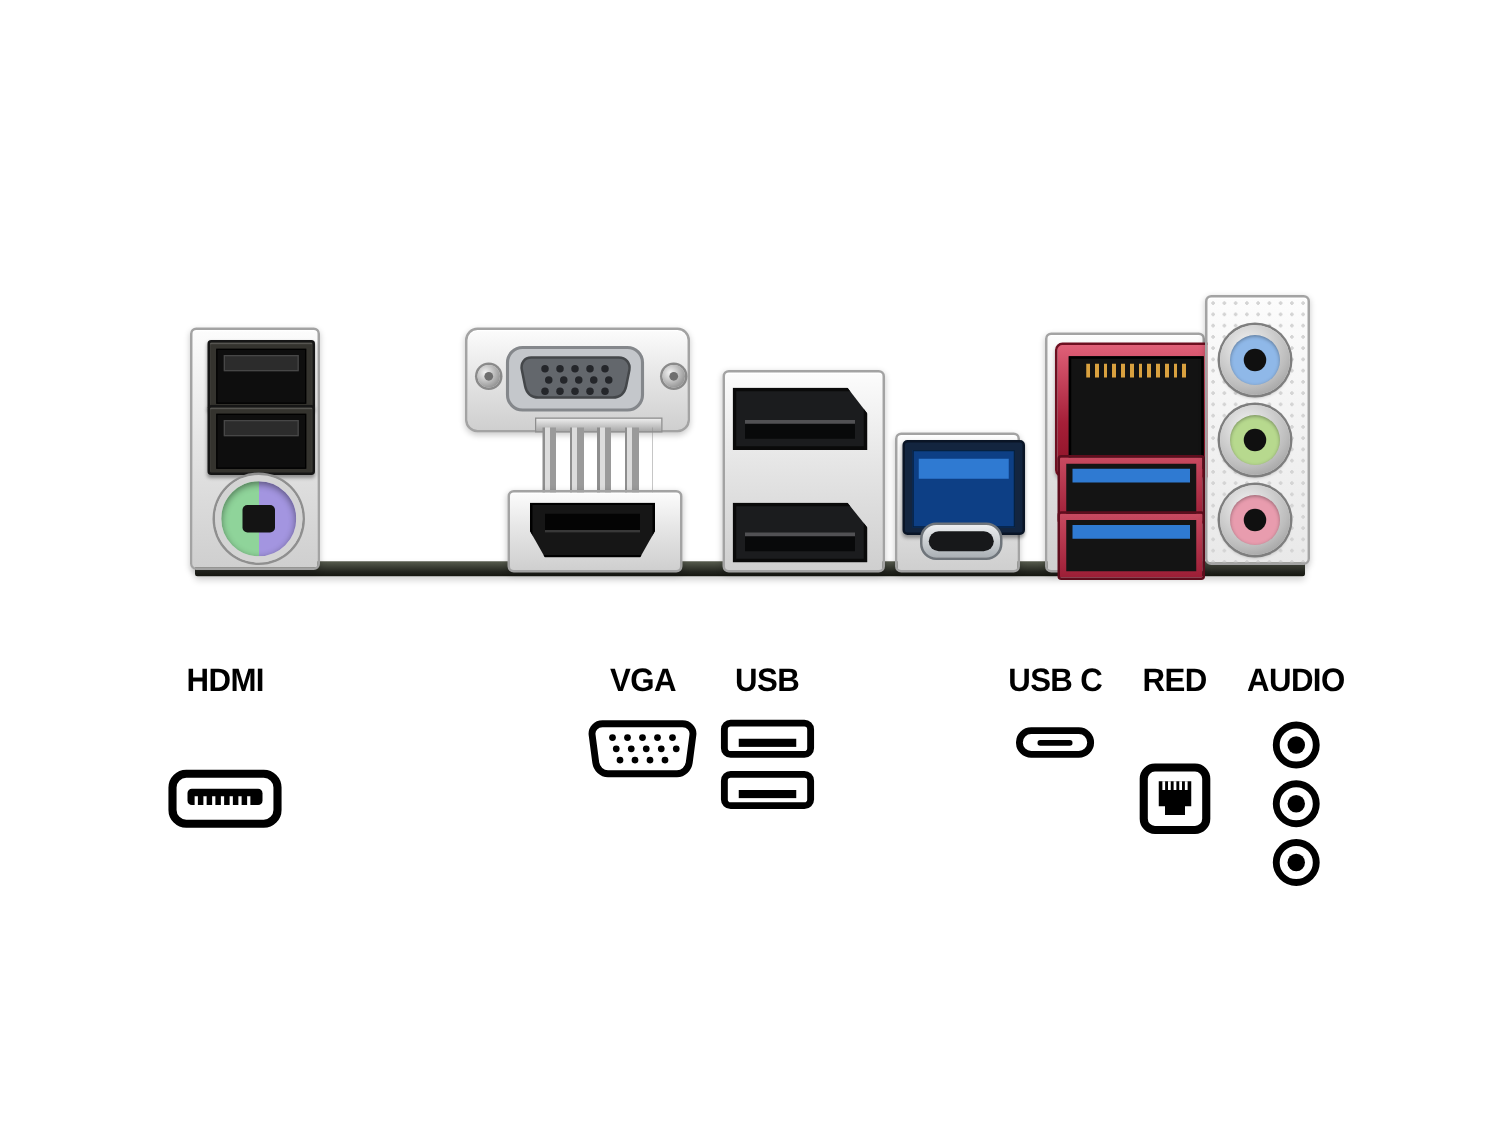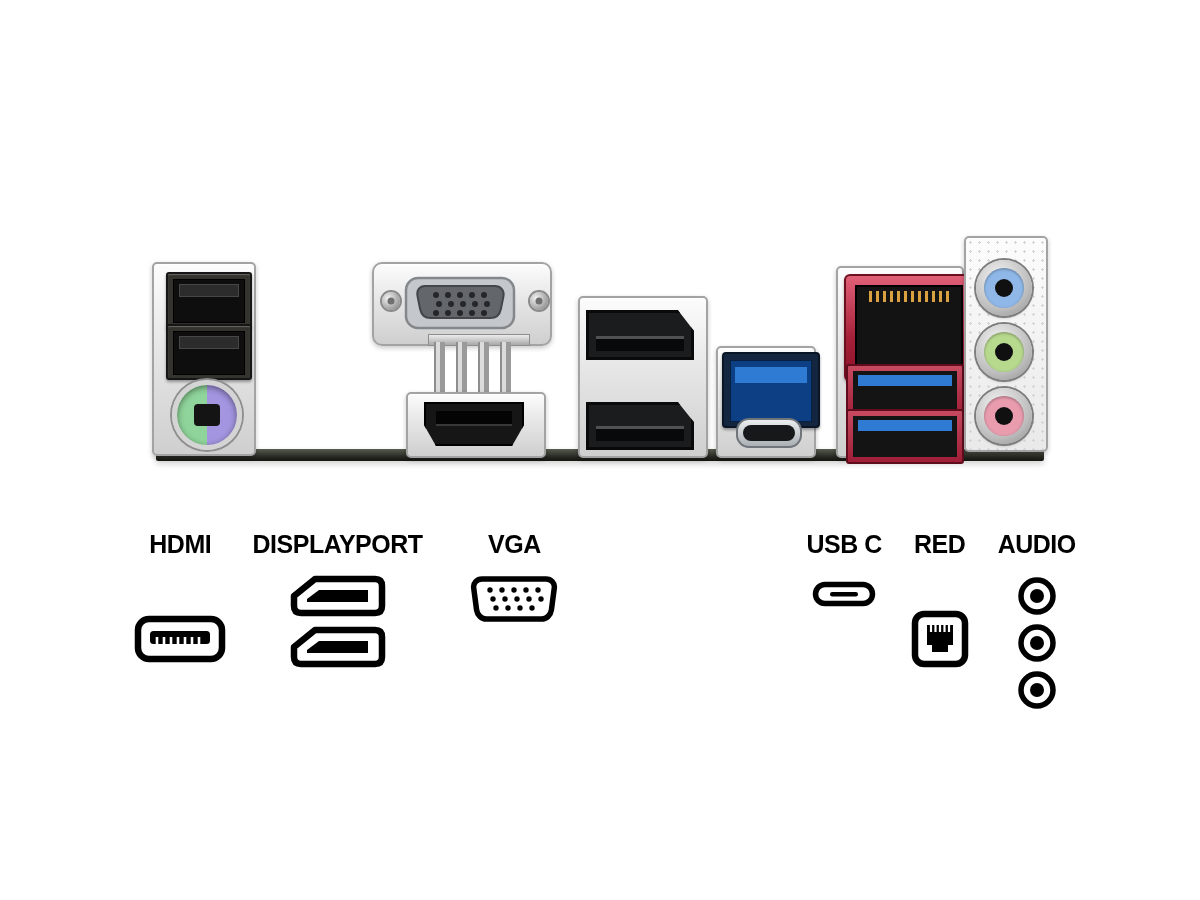--- a/index.html
+++ b/index.html
@@ -189,31 +189,20 @@
           <line x1="30" y1="22" x2="30" y2="29"></line>
         <line x1="37" y1="22" x2="37" y2="29"></line>
           <line x1="44" y1="22" x2="44" y2="29"></line>
         <line x1="51" y1="22" x2="51" y2="29"></line>
           <line x1="58" y1="22" x2="58" y2="29"></line>
         <line x1="65" y1="22" x2="65" y2="29"></line>
       </g>
     </svg>
   </div>
 
-  <div class="legend-col" style="left:256px;width:164px;">
-    <div class="legend-label">DISPLAYPORT</div>
-    <svg width="96" height="42" viewBox="0 0 96 42">
-      <path d="M25 4 H 85 Q 92 4 92 11 V 31 Q 92 38 85 38 H 11 Q 4 38 4 31 V 21 Z" fill="#fff" stroke="#000" stroke-width="6.5" stroke-linejoin="round"></path>
-      <path d="M29 15 H 78 V 27 H 17 V 24 Z" fill="#000"></path>
-    </svg>
-    <svg class="gap9" width="96" height="42" viewBox="0 0 96 42">
-      <path d="M25 4 H 85 Q 92 4 92 11 V 31 Q 92 38 85 38 H 11 Q 4 38 4 31 V 21 Z" fill="#fff" stroke="#000" stroke-width="6.5" stroke-linejoin="round"></path>
-      <path d="M29 15 H 78 V 27 H 17 V 24 Z" fill="#000"></path>
-    </svg>
-  </div>
 
   <div class="legend-col" style="left:454px;width:120px;">
     <div class="legend-label">VGA</div>
     <svg width="88" height="48" viewBox="0 0 88 48">
       <path d="M12 4 H 76 C 81 4 85 8 84.3 13 L 81.4 35 C 80.7 40 76.6 44 71.6 44 H 16.4 C 11.4 44 7.3 40 6.6 35 L 3.7 13 C 3 8 7 4 12 4 Z" fill="#fff" stroke="#000" stroke-width="5.5"></path>
       <g fill="#000">
         <circle cx="20" cy="15" r="2.7"></circle>
           <circle cx="32" cy="15" r="2.7"></circle>
           <circle cx="44" cy="15" r="2.7"></circle>
           <circle cx="56" cy="15" r="2.7"></circle>
@@ -224,20 +213,31 @@
           <circle cx="59" cy="24" r="2.7"></circle>
           <circle cx="71" cy="24" r="2.7"></circle>
         <circle cx="26" cy="33" r="2.7"></circle>
           <circle cx="38" cy="33" r="2.7"></circle>
           <circle cx="50" cy="33" r="2.7"></circle>
           <circle cx="62" cy="33" r="2.7"></circle>
       </g>
     </svg>
   </div>
 
+  <div class="legend-col" style="left:554px;width:120px;">
+    <div class="legend-label">USB</div>
+    <svg width="76" height="32" viewBox="0 0 76 32">
+      <rect x="3.5" y="3.5" width="69" height="25" rx="5" fill="#fff" stroke="#000" stroke-width="5.5"></rect>
+      <rect x="15" y="16" width="46" height="6.5" fill="#000"></rect>
+    </svg>
+    <svg class="gap9" width="76" height="32" viewBox="0 0 76 32">
+      <rect x="3.5" y="3.5" width="69" height="25" rx="5" fill="#fff" stroke="#000" stroke-width="5.5"></rect>
+      <rect x="15" y="16" width="46" height="6.5" fill="#000"></rect>
+    </svg>
+  </div>
 
 
   <div class="legend-col" style="left:782px;width:124px;">
     <div class="legend-label">USB C</div>
     <svg style="margin-top:6px;" width="64" height="26" viewBox="0 0 64 26">
       <rect x="3.5" y="3.5" width="57" height="19" rx="9.5" fill="#fff" stroke="#000" stroke-width="5.5"></rect>
       <rect x="18" y="11" width="28" height="4.5" rx="2.2" fill="#000"></rect>
     </svg>
   </div>
 

